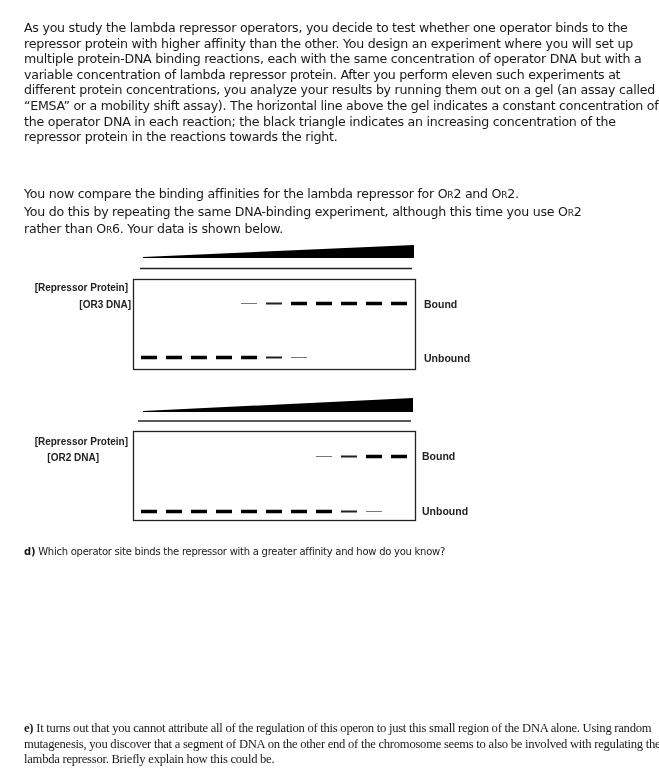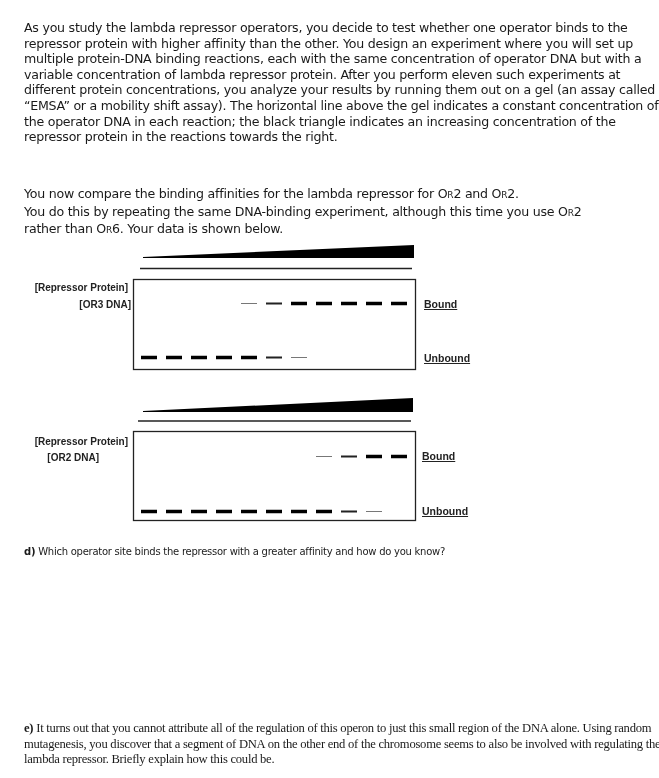--- a/index.html
+++ b/index.html
@@ -10,21 +10,21 @@
   .p1 { top:8px; }
   .p2 { top:174px; }
   .qd { top:532px; font-size:10px; }
   .qe { top:709px;font-family:Liberation Serif, serif; }
   .q-label { font-weight:bold; }
   .sc { font-size:9px; }
   .gel-label { position:absolute; font-family:"Liberation Sans", sans-serif; font-weight:bold;
                font-size:10px; color:#222; text-align:right; white-space:nowrap;margin-top:37px; }
   .svg-fig { position:absolute; left:0; top:0; }
   .side-label { position:absolute; font-family:"Liberation Sans", sans-serif; font-weight:bold;
-                font-size:10.5px; color:#222;text-decoration:underline; }
+                font-size:10.5px; color:#222; }
 </style>
 </head>
 <body>
 
 <p class="para p1">As you study the lambda repressor operators, you decide to test whether one operator binds to the repressor protein with higher affinity than the other. You design an experiment where you will set up multiple protein-DNA binding reactions, each with the same concentration of operator DNA but with a variable concentration of lambda repressor protein. After you perform eleven such experiments at different protein concentrations, you analyze your results by running them out on a gel (an assay called “EMSA” or a mobility shift assay). The horizontal line above the gel indicates a constant concentration of the operator DNA in each reaction; the black triangle indicates an increasing concentration of the repressor protein in the reactions towards the right.</p>
 
 <p class="para p2">
   <span>You now compare the binding affinities for the lambda repressor for O</span><span class="sc">R</span><span>2 and O</span><span class="sc">R</span><span>2.</span><br>
   <span>You do this by repeating the same DNA-binding experiment, although this time you use O</span><span class="sc">R</span><span>2</span><br>
   <span>rather than O</span><span class="sc">R</span><span>6. Your data is shown below.</span>

